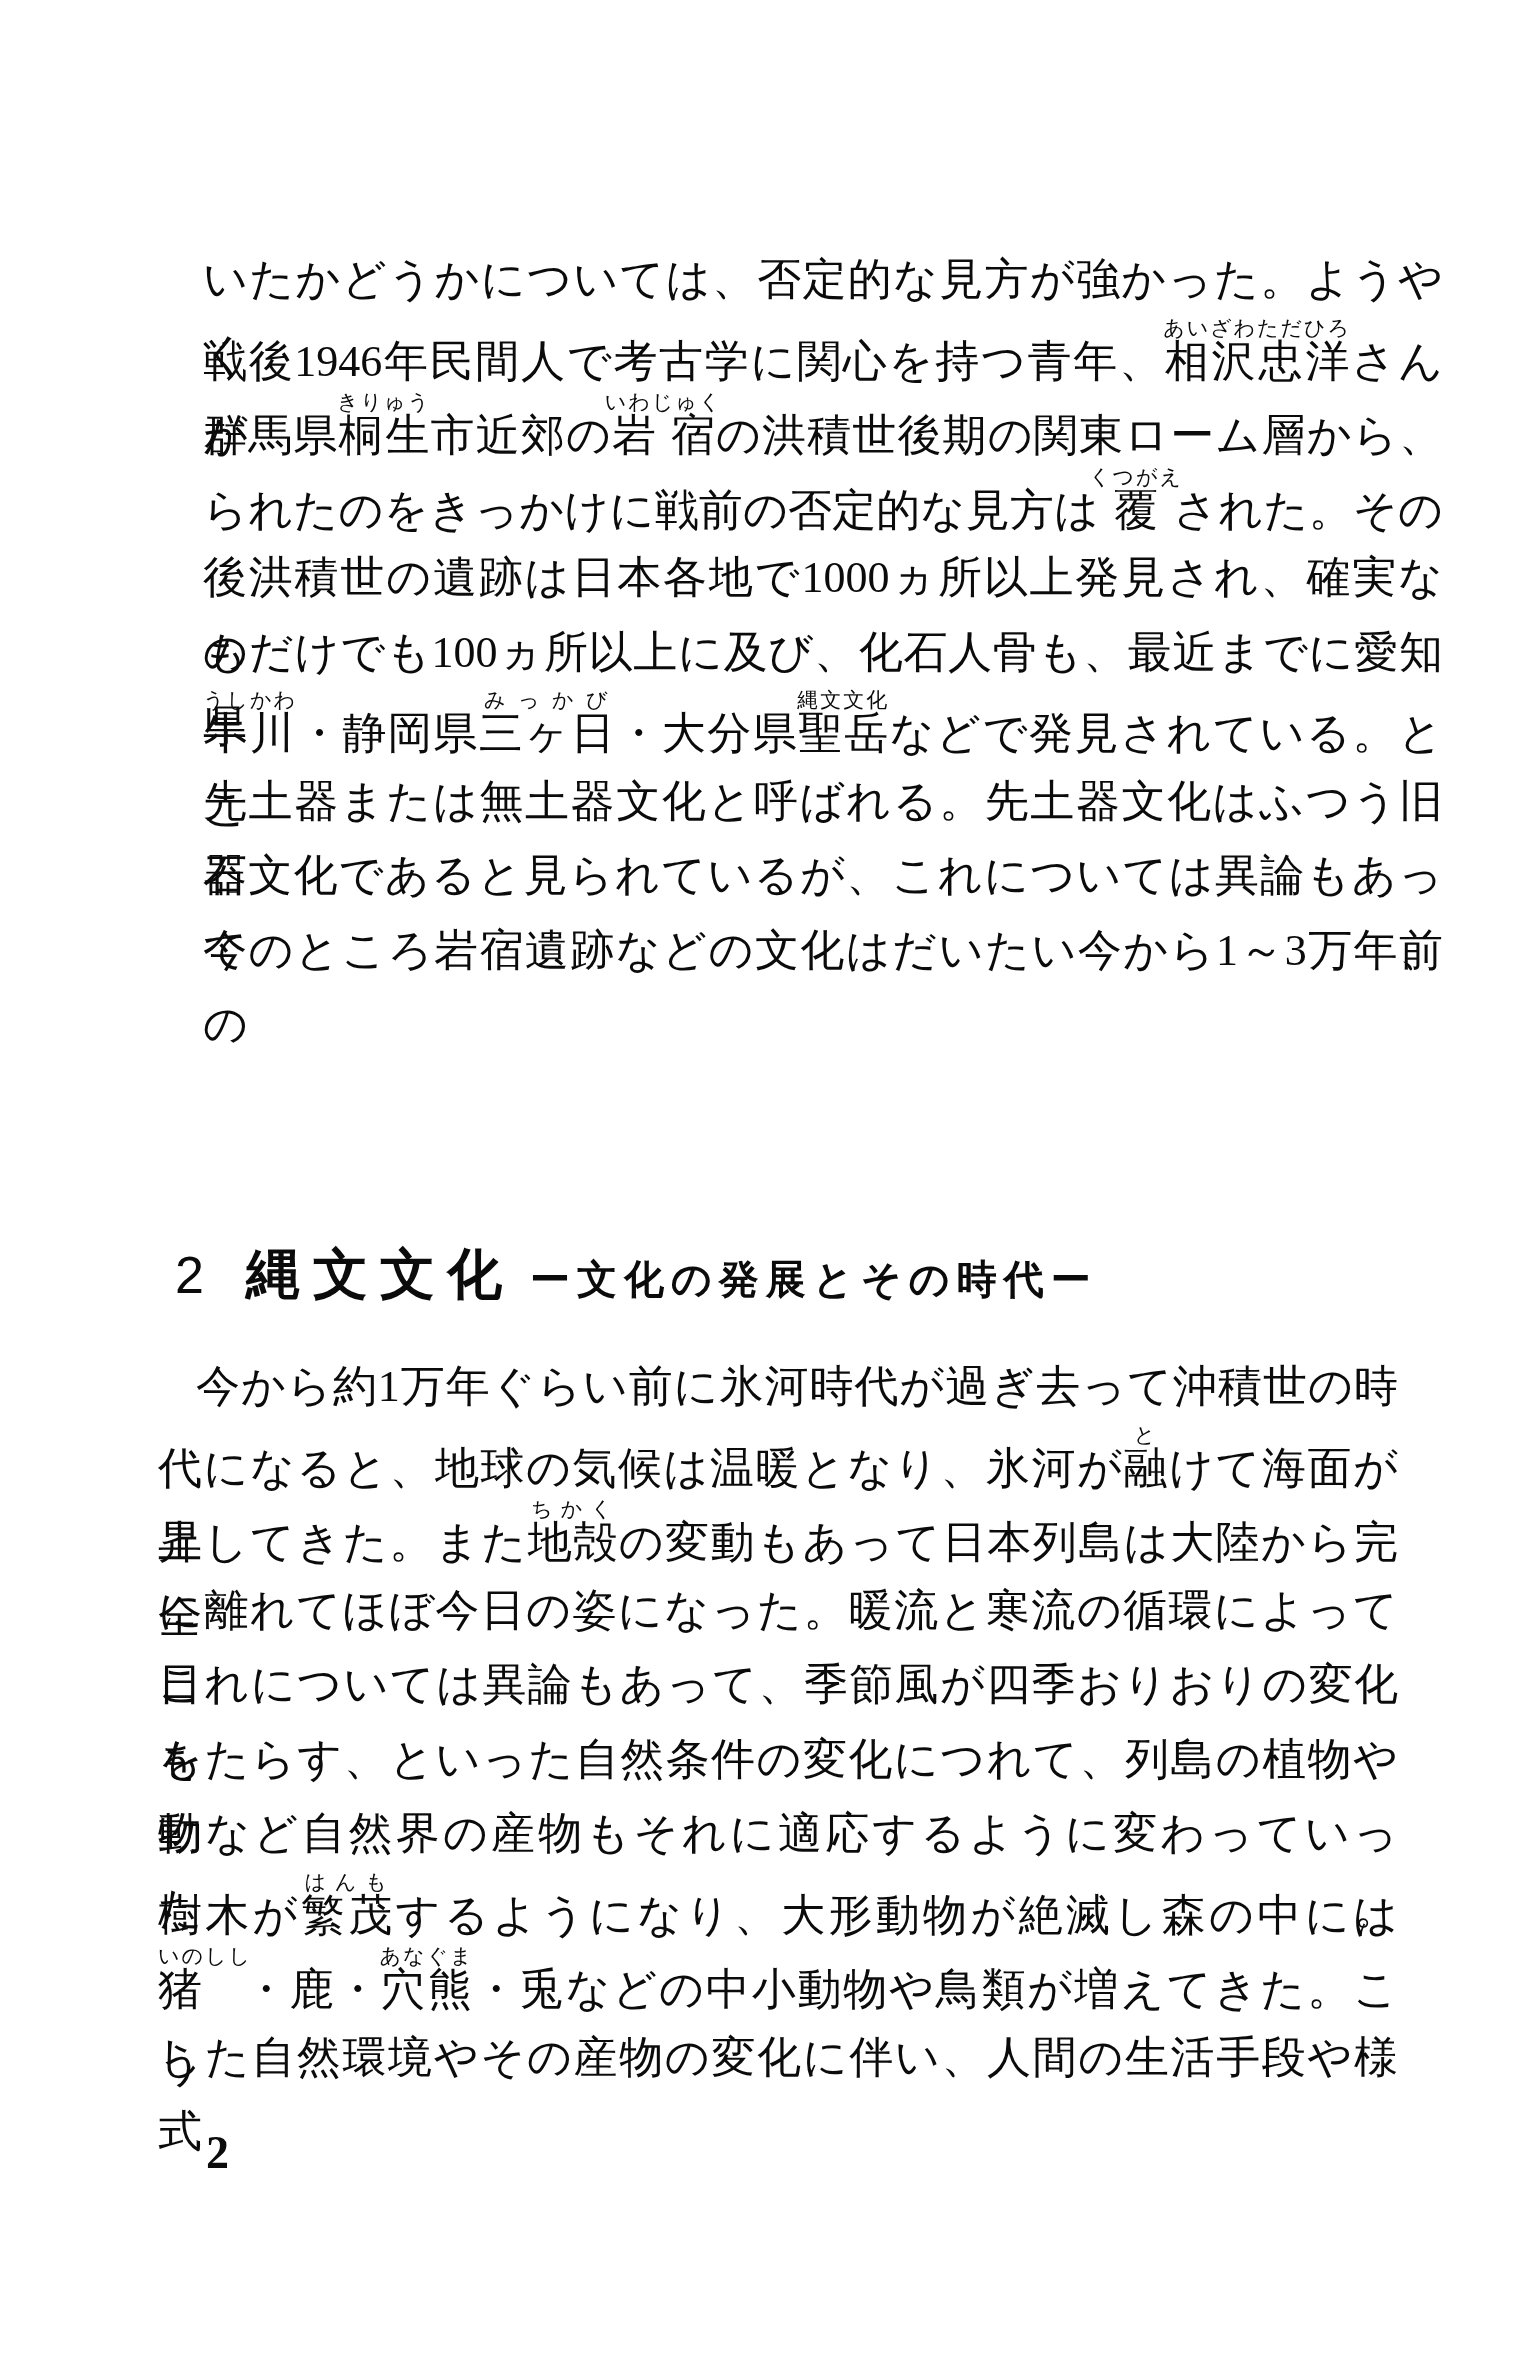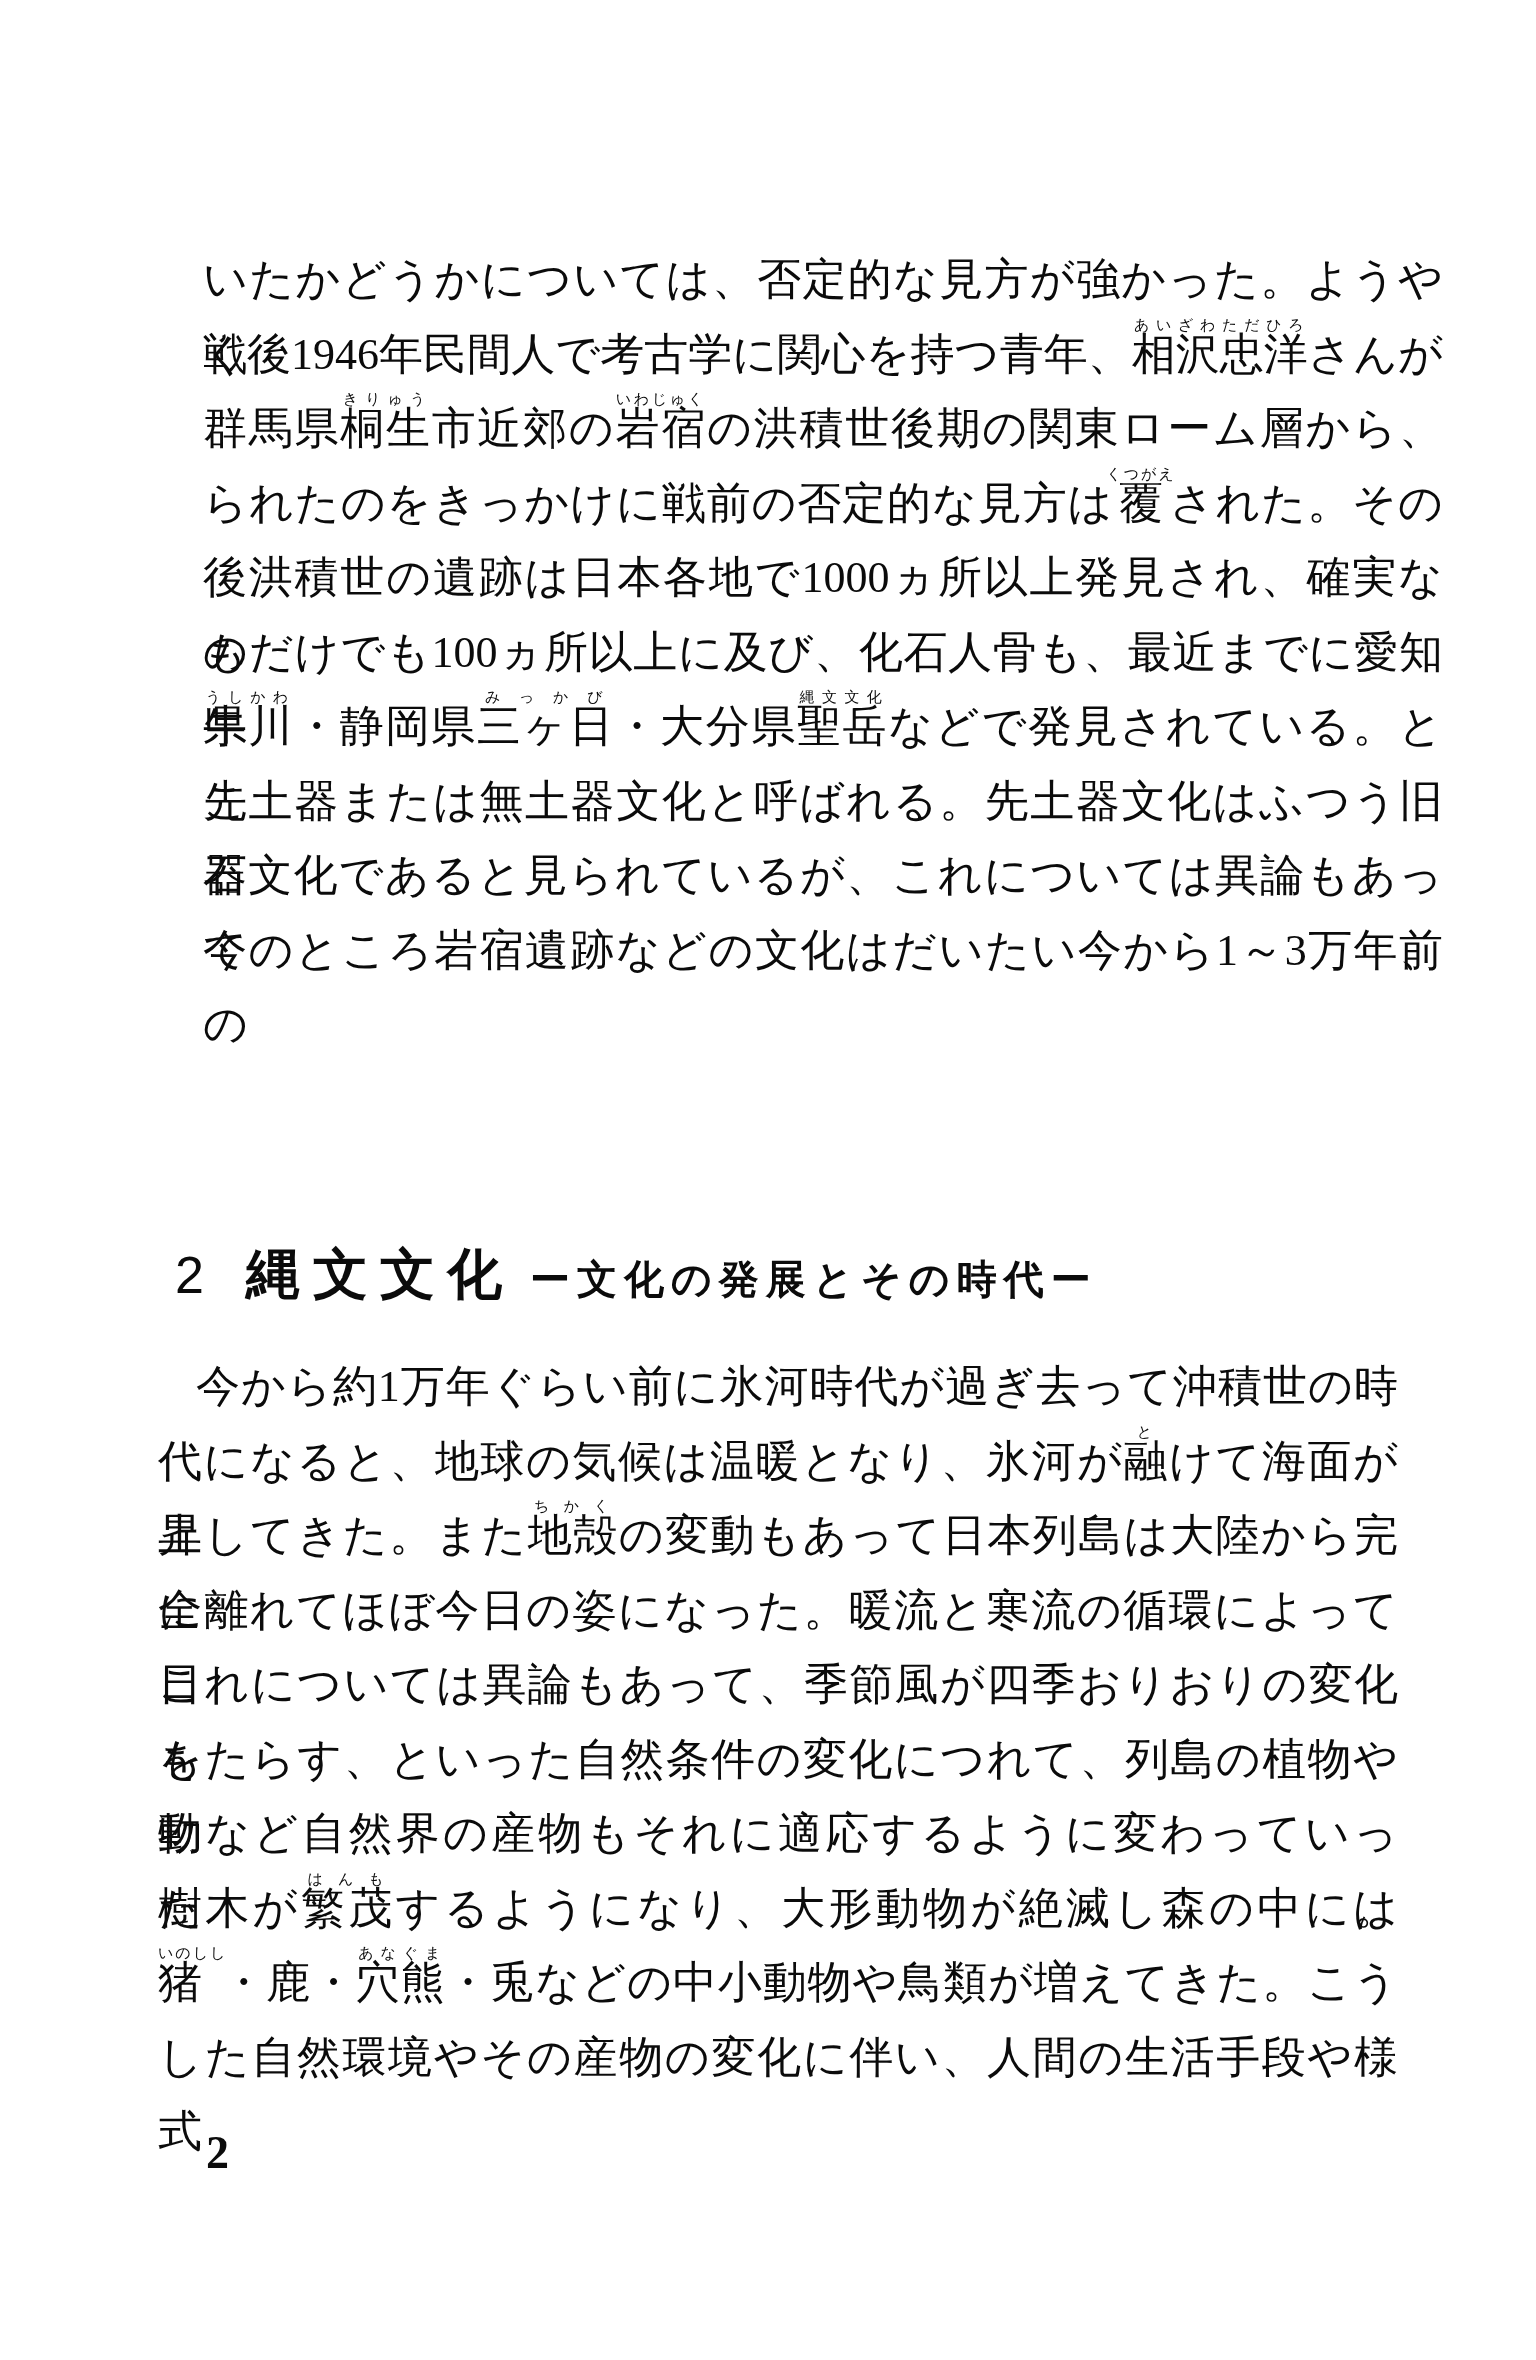--- a/index.html
+++ b/index.html
@@ -19,21 +19,21 @@
     height:74.5px;
     line-height:74.5px;
     font-size:44px;
     text-align:justify;
     text-align-last:justify;
   }
   .p1 .line:last-child{text-align-last:left;}
   .p2 .line:first-child{text-indent:38px;}
   ruby{ruby-position:over;}
   rt{
-    font-size:15px;
+    font-size:21px;
     letter-spacing:2px;
     line-height:1;
     font-family:Liberation Mono, monospace;
   }
   .heading{
     position:absolute;
     left:175px;top:1238px;
     margin:0;
     display:flex;
     align-items:baseline;

